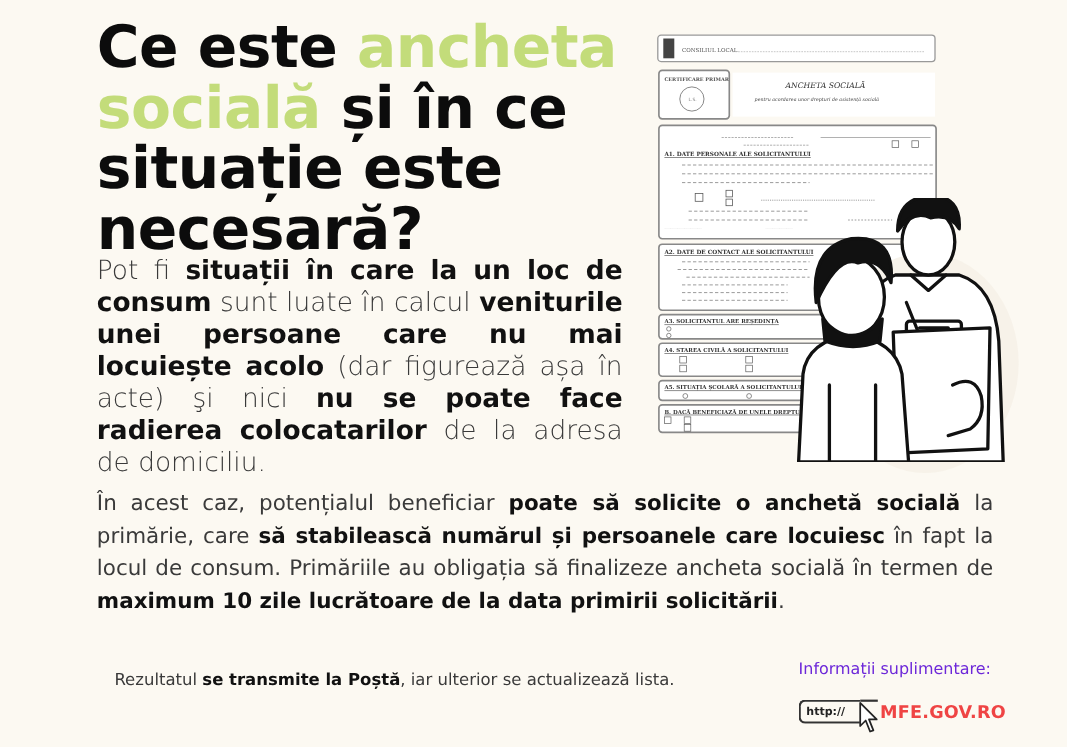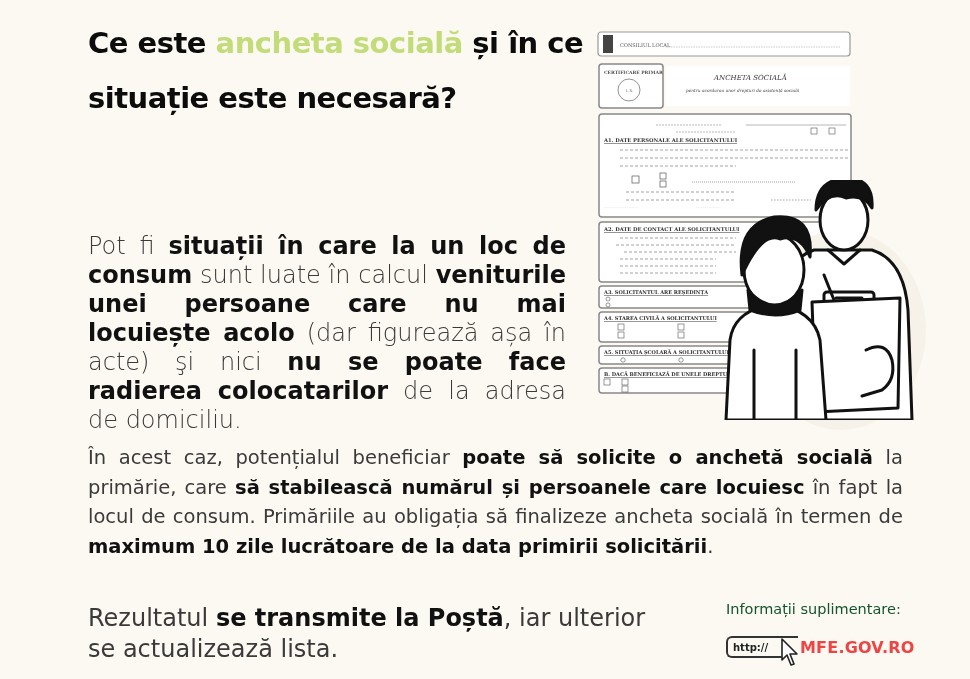--- a/index.html
+++ b/index.html
@@ -9,21 +9,21 @@
       font-family: "DejaVu Sans", sans-serif;
       color: #1a1a1a;
       position: relative;
     }
     .title {
       position: absolute;
       left: 88px; top: 16px;
       width: 500px;
       font-family: "DejaVu Sans", sans-serif;
       font-weight: 900;
-      font-size: 29px;
+      font-size: 53px;
       line-height: 55px;
       letter-spacing: -0.5px;
       color: #0c0c0c;
     }
     .title .accent { color: #c3dc7a; }
 
     .para1 {
       position: absolute;
       left: 88px; top: 232px;
       width: 478px;
@@ -39,35 +39,35 @@
       position: absolute;
       left: 88px; top: 443px;
       width: 815px;
       font-size: 19.5px;
       line-height: 29.5px;
       text-align: justify;
       color: #3a3a3a;
     }
     .para3 {
       position: absolute;
-      left: 88px; top: 603px;
+      left: 104px; top: 603px;
       width: 560px;
-      font-size: 24px;
+      font-size: 15px;
       line-height: 31px;
       color: #3a3a3a;
     }
 
     .info {
       position: absolute;
       left: 726px; top: 601px;
       width: 190px;
     }
     .info-label {
       font-size: 14.5px;
-      color: #14532d;
+      color: #6d28d9;
       margin-bottom: 9px;
     }
     .link-row { display: flex; align-items: center; position: relative; }
     .url-box {
       width: 56px; height: 22px;
       border: 2px solid #333;
       border-right: none;
       border-radius: 6px 0 0 6px;
       font-size: 10px;
       font-weight: bold;

